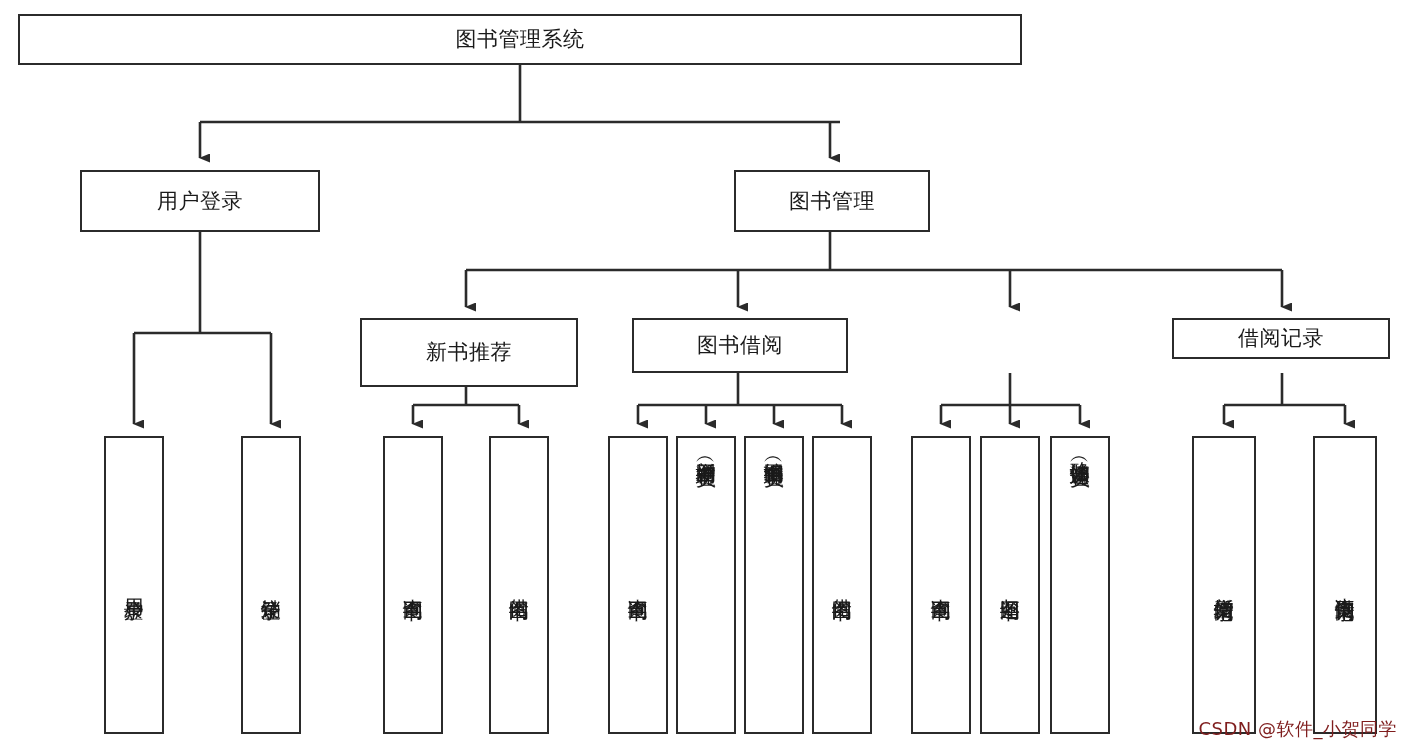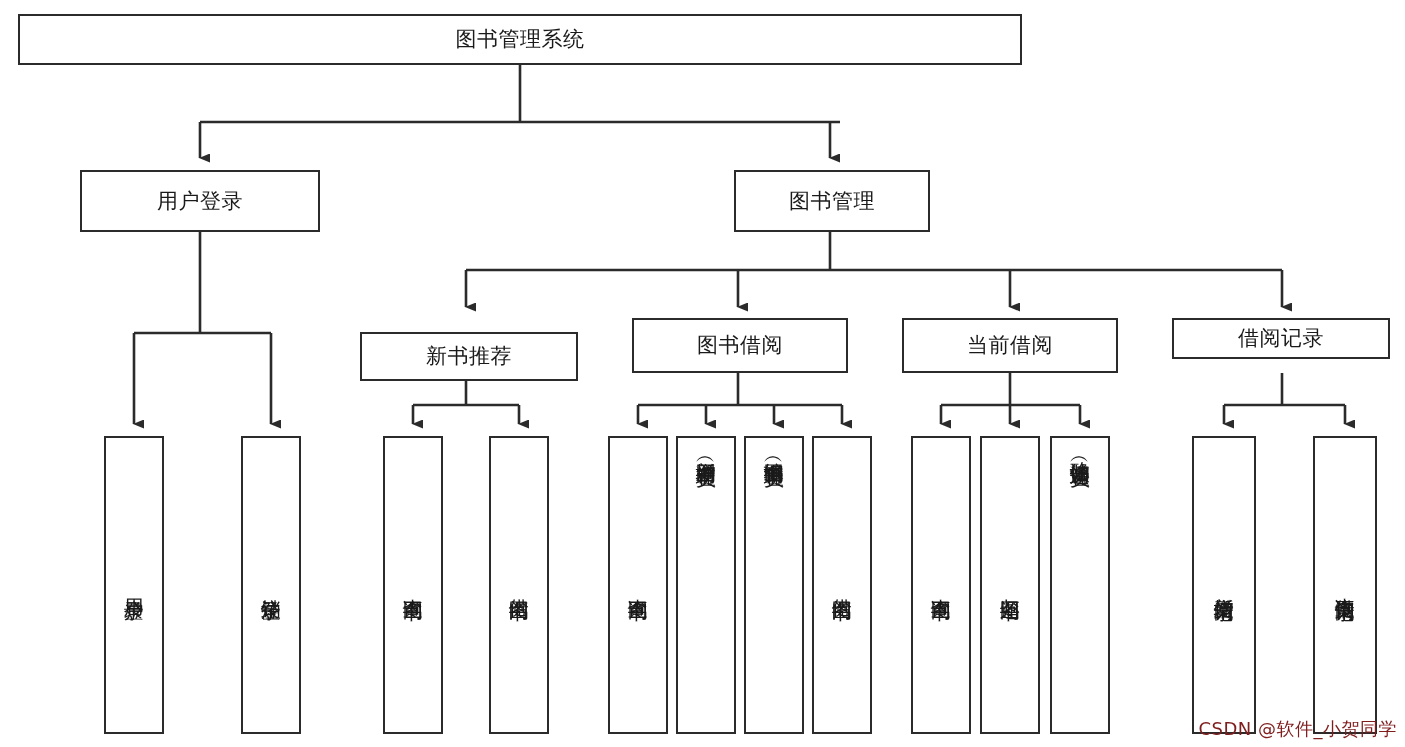--- a/index.html
+++ b/index.html
@@ -149,31 +149,28 @@
   </div>
 
   <div class="node" style="left:80px; top:170px; width:240px; height:62px;">
     <span class="node-label">用户登录</span>
   </div>
 
   <div class="node" style="left:712px; top:170px; width:196px; height:62px;margin-left:22px;">
     <span class="node-label">图书管理</span>
   </div>
 
-  <div class="node" style="left:360px; top:332px; width:218px; height:49px;">
+  <div class="node" style="left:360px; top:318px; width:218px; height:69px;">
     <span class="node-label">新书推荐</span>
   </div>
 
   <div class="node" style="left:632px; top:318px; width:216px; height:55px;">
     <span class="node-label">图书借阅</span>
   </div>
 
-  <div class="node" style="left:902px; top:318px; width:216px; height:55px;">
-    <span class="node-label">当前借阅</span>
-  </div>
 
   <div class="node" style="left:1172px; top:318px; width:218px; height:41px;">
     <span class="node-label">借阅记录</span>
   </div>
 
   <div class="node leaf center" style="left:104px; top:436px; width:60px; height:298px;">
     <span class="node-label">用户登录</span>
   </div>
 
   <div class="node leaf center" style="left:241px; top:436px; width:60px; height:298px;">

